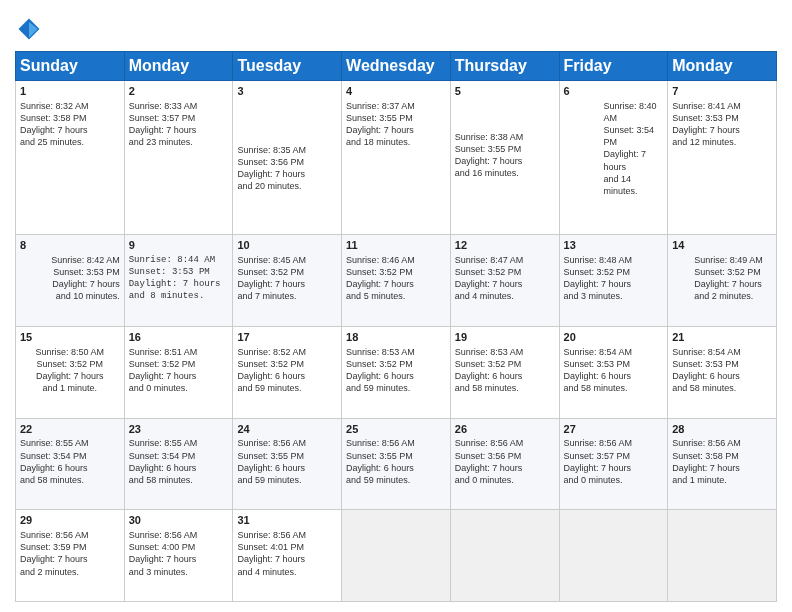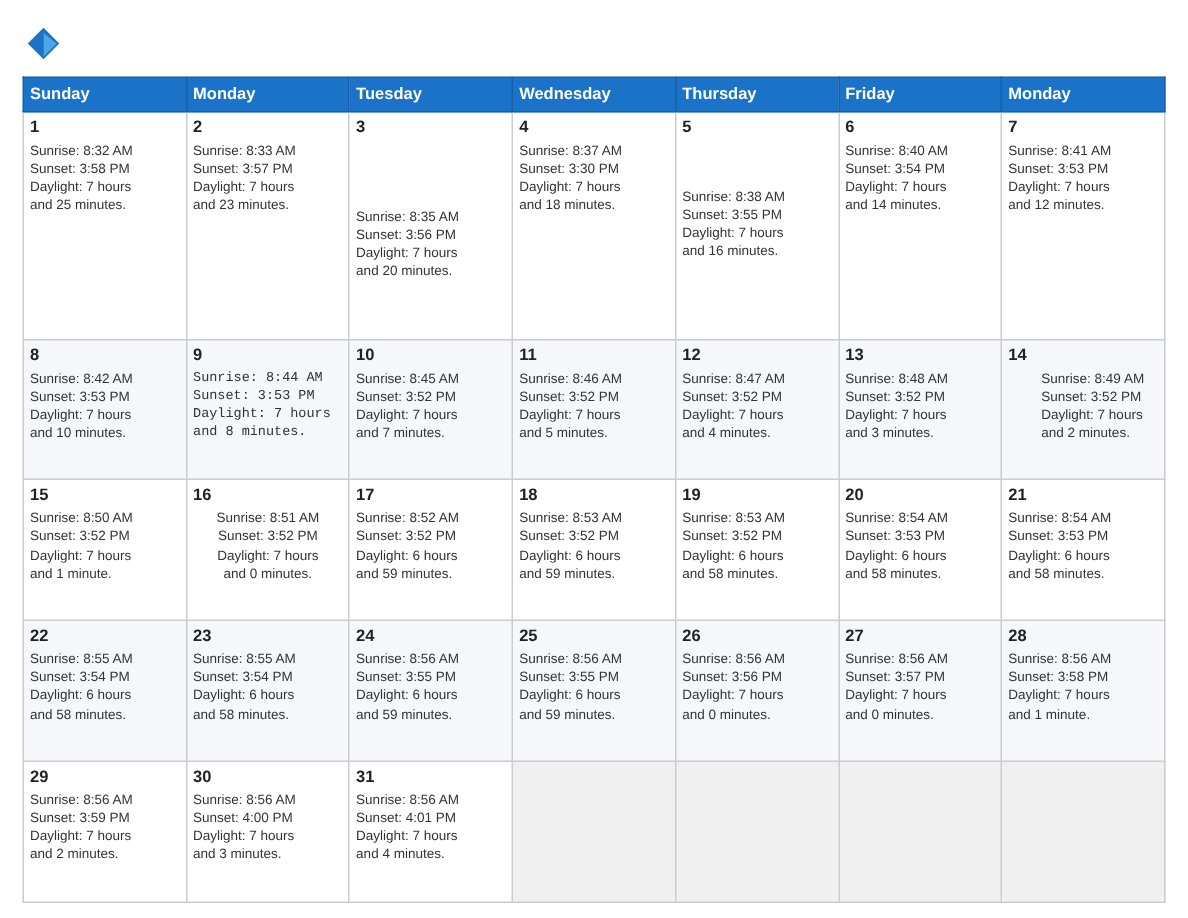--- a/index.html
+++ b/index.html
@@ -58,21 +58,21 @@
     .calendar {
       flex: 1;
       border: 1px solid #ccc;
       border-collapse: collapse;
       width: 100%;
       table-layout: fixed;
     }
     .calendar th {
       background-color: #1a73c8;
       color: white;
-      font-size: 11px;
+      font-size: 16px;
       font-weight: bold;
       padding: 5px 4px;
       text-align: left;
       border: 1px solid #1560a8;
     }
     .calendar td {
       border: 1px solid #ccc;
       vertical-align: top;
       padding: 3px 4px;
       font-size: 9.5px;
@@ -151,50 +151,50 @@
           <td>
             <span class="day-num">3</span>
             <div class="day-info" style="white-space: pre-line; margin-top: 45px;">Sunrise: 8:35 AM
 Sunset: 3:56 PM
 Daylight: 7 hours
 and 20 minutes.</div>
           </td>
           <td>
             <span class="day-num">4</span>
             <div class="day-info" style="white-space: pre-line;">Sunrise: 8:37 AM
-Sunset: 3:30 PM
+Sunset: 3:55 PM
 Daylight: 7 hours
 and 18 minutes.</div>
           </td>
           <td>
             <span class="day-num">5</span>
             <div class="day-info" style="white-space: pre-line; margin-top: 32px;">Sunrise: 8:38 AM
 Sunset: 3:55 PM
 Daylight: 7 hours
 and 16 minutes.</div>
           </td>
           <td>
             <span class="day-num">6</span>
-            <div class="day-info" style="white-space: pre-line;">Sunrise: 8:40 AM
+            <div class="day-info" style="white-space: pre-line; margin-left: 40px;">Sunrise: 8:40 AM
 Sunset: 3:54 PM
 Daylight: 7 hours
 and 14 minutes.</div>
           </td>
           <td>
             <span class="day-num">7</span>
             <div class="day-info" style="white-space: pre-line;">Sunrise: 8:41 AM
 Sunset: 3:53 PM
 Daylight: 7 hours
 and 12 minutes.</div>
           </td>
         </tr>
         <tr>
           <td>
             <span class="day-num">8</span>
-            <div class="day-info" style="white-space: pre-line;">Sunrise: 8:42 AM
+            <div class="day-info" style="white-space: pre-line; text-align: right;">Sunrise: 8:42 AM
 Sunset: 3:53 PM
 Daylight: 7 hours
 and 10 minutes.</div>
           </td>
           <td>
             <span class="day-num">9</span>
             <div class="day-info" style="white-space: pre-line; font-family: Liberation Mono, monospace;">Sunrise: 8:44 AM
 Sunset: 3:53 PM
 Daylight: 7 hours
 and 8 minutes.</div>
@@ -231,28 +231,28 @@
             <span class="day-num">14</span>
             <div class="day-info" style="white-space: pre-line; margin-left: 22px;">Sunrise: 8:49 AM
 Sunset: 3:52 PM
 Daylight: 7 hours
 and 2 minutes.</div>
           </td>
         </tr>
         <tr>
           <td>
             <span class="day-num">15</span>
-            <div class="day-info" style="white-space: pre-line;">Sunrise: 8:50 AM
+            <div class="day-info" style="white-space: pre-line; text-align: center;">Sunrise: 8:50 AM
 Sunset: 3:52 PM
 Daylight: 7 hours
 and 1 minute.</div>
           </td>
           <td>
             <span class="day-num">16</span>
-            <div class="day-info" style="white-space: pre-line; text-align: center;">Sunrise: 8:51 AM
+            <div class="day-info" style="white-space: pre-line;">Sunrise: 8:51 AM
 Sunset: 3:52 PM
 Daylight: 7 hours
 and 0 minutes.</div>
           </td>
           <td>
             <span class="day-num">17</span>
             <div class="day-info" style="white-space: pre-line;">Sunrise: 8:52 AM
 Sunset: 3:52 PM
 Daylight: 6 hours
 and 59 minutes.</div>

